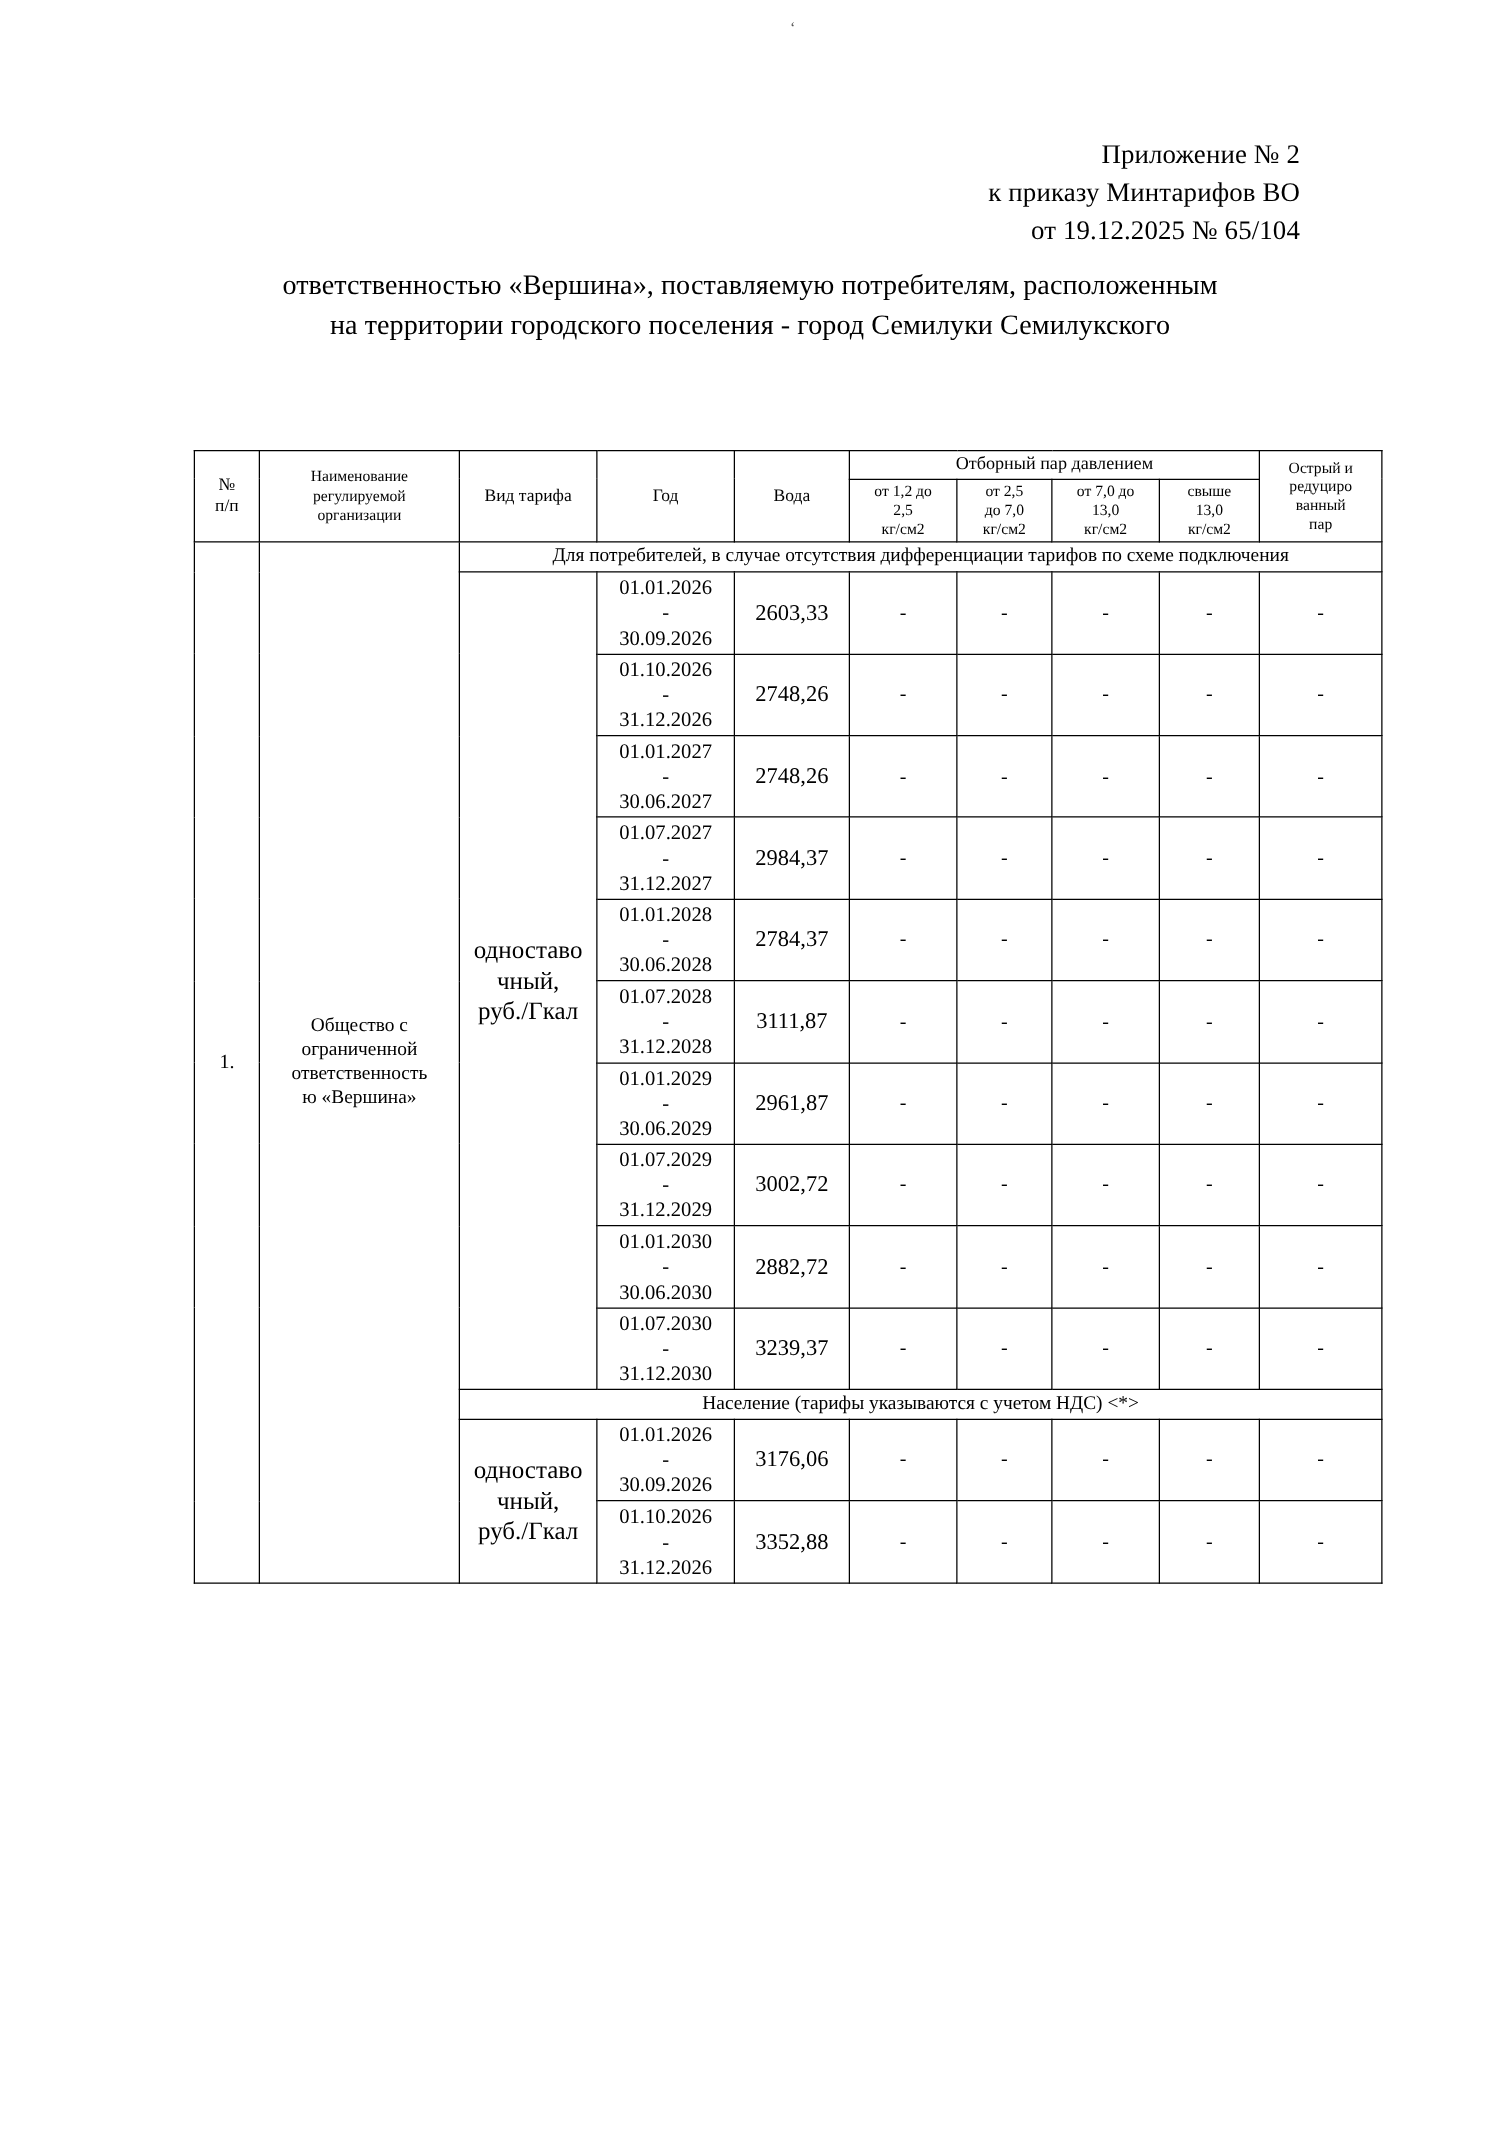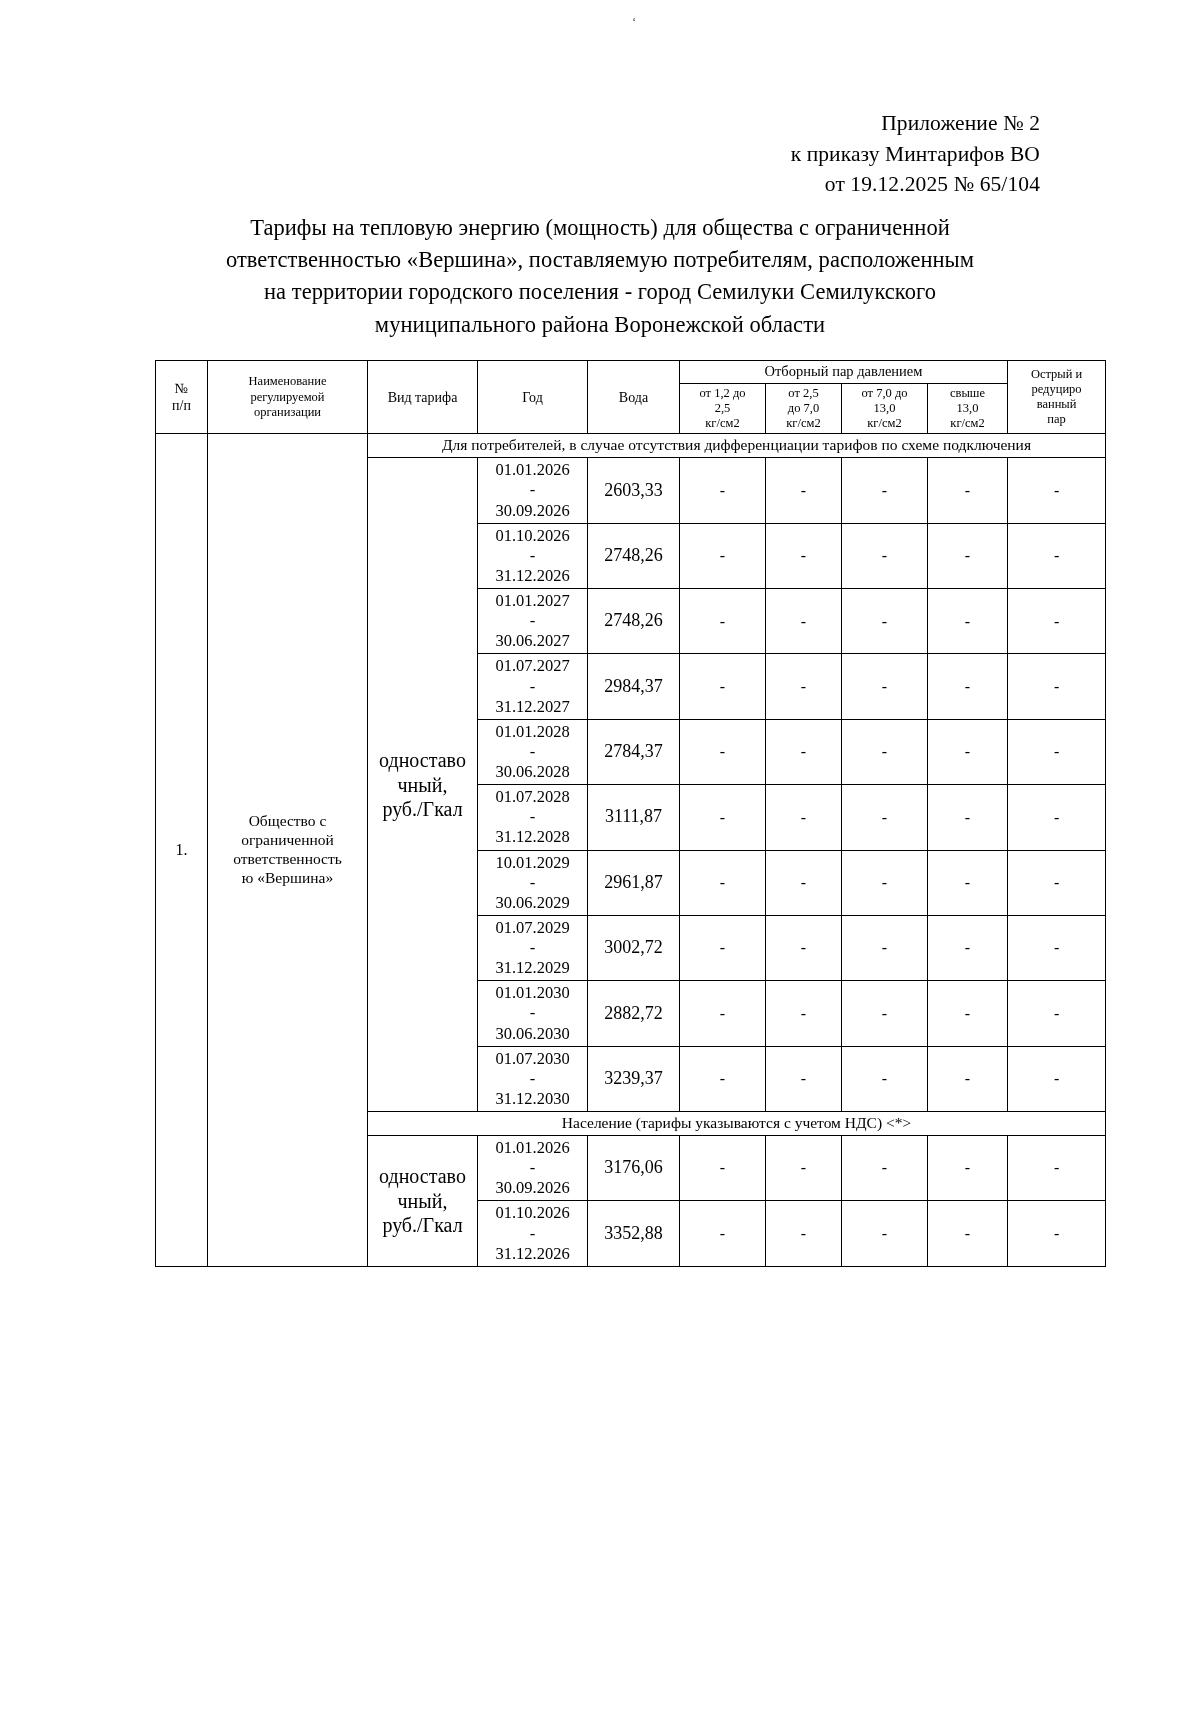--- a/index.html
+++ b/index.html
@@ -127,24 +127,22 @@
 
   <div class="scan-mark">ʻ</div>
 
   <div class="appendix-block">
     <div>Приложение № 2</div>
     <div>к приказу Минтарифов ВО</div>
     <div>от 19.12.2025 № 65/104</div>
   </div>
 
   <div class="doc-title">
-    <div>Тарифы на тепловую энергию (мощность) для общества с ограниченной</div>
     <div>ответственностью «Вершина», поставляемую потребителям, расположенным</div>
     <div>на территории городского поселения - город Семилуки Семилукского</div>
-    <div>муниципального района Воронежской области</div>
   </div>
 
   <table class="tariff">
     <colgroup>
       <col class="c-num">
         <col class="c-org">
         <col class="c-kind">
         <col class="c-year">
       <col class="c-water">
         <col class="c-p1">
@@ -289,21 +287,21 @@
           </td>
           <td class="val-cell">3111,87</td>
           <td class="dash-cell">-</td>
           <td class="dash-cell">-</td>
           <td class="dash-cell">-</td>
           <td class="dash-cell">-</td>
           <td class="dash-cell">-</td>
         </tr>
         <tr>
           <td class="year-cell">
-            <div>10.01.2029</div>
+            <div>01.01.2029</div>
             <div>-</div>
             <div>30.06.2029</div>
           </td>
           <td class="val-cell">2961,87</td>
           <td class="dash-cell">-</td>
           <td class="dash-cell">-</td>
           <td class="dash-cell">-</td>
           <td class="dash-cell">-</td>
           <td class="dash-cell">-</td>
         </tr>

